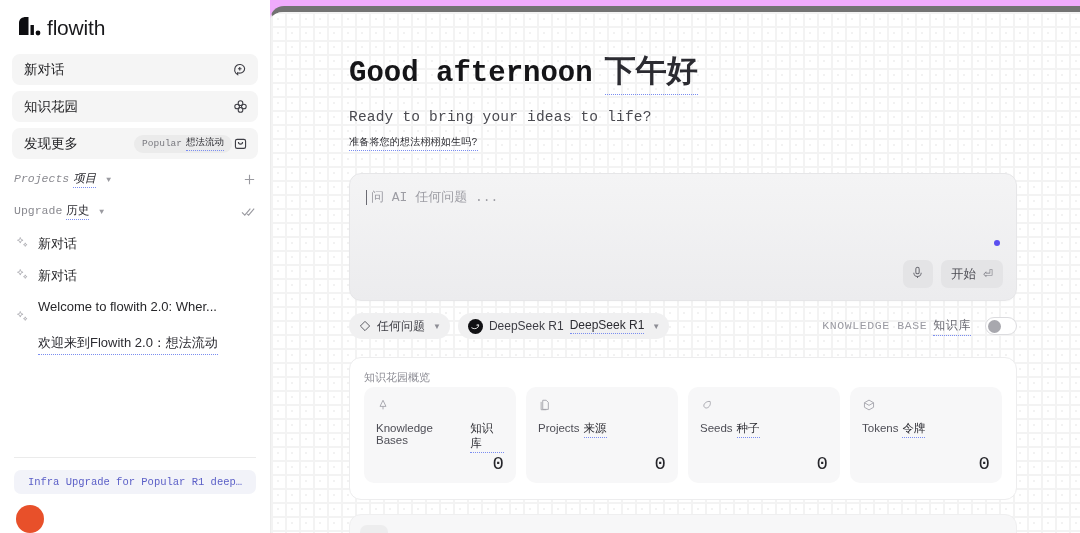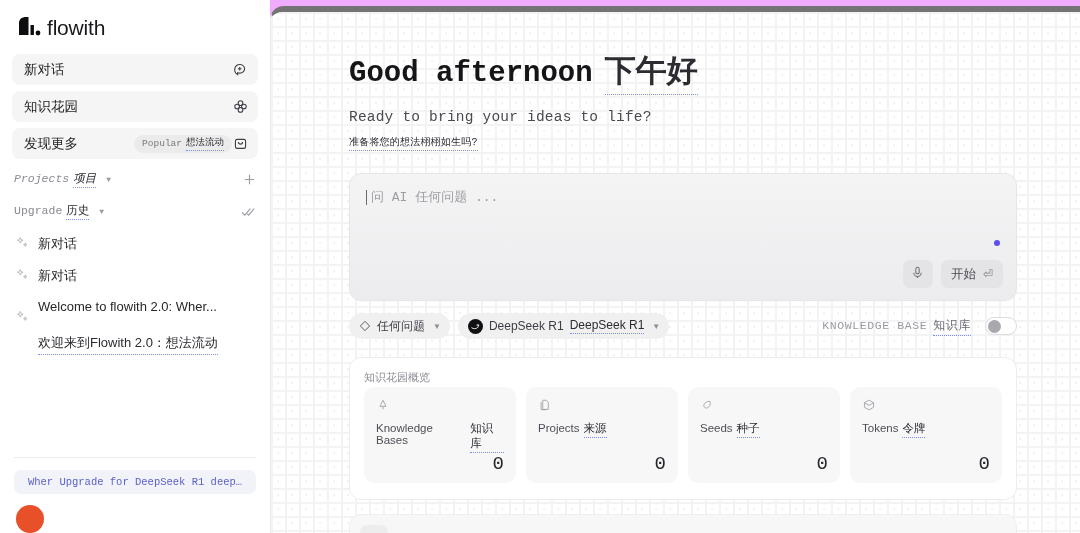--- a/index.html
+++ b/index.html
@@ -314,21 +314,21 @@
         </span>
         <span class="txt">
           <span class="en">Welcome to flowith 2.0: Wher...</span>
           <span class="zh-tr zh-tr-block" style="display:inline-block;margin-top:16px">欢迎来到Flowith 2.0：想法流动</span>
         </span>
       </div>
     </div>
 
     <div class="sidebar-bottom">
       <div class="divider"></div>
-      <div class="upgrade-pill">Wher Upgrade for DeepSeek R1 deep…</div>
+      <div class="upgrade-pill">Infra Upgrade for Popular R1 deep…</div>
     </div>
     <div class="avatar"></div>
   </aside>
 
   <div class="main-wrap">
   <main class="main">
     <div class="dotgrid"></div>
 
     <div class="content">
 

